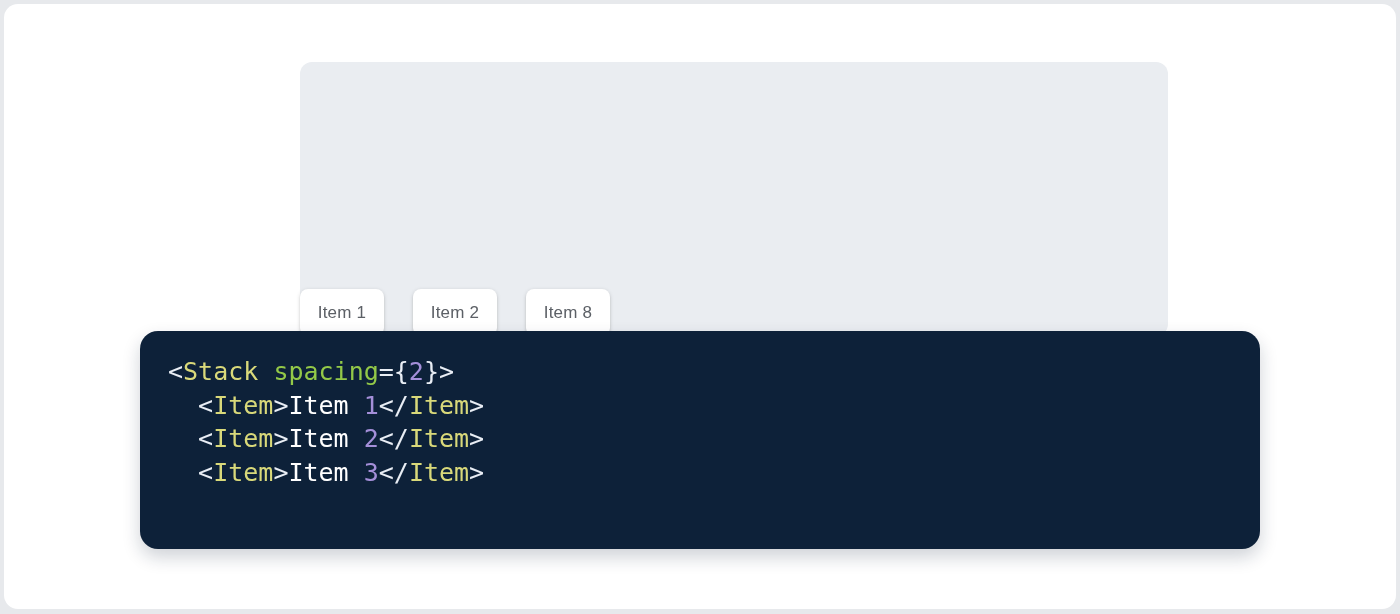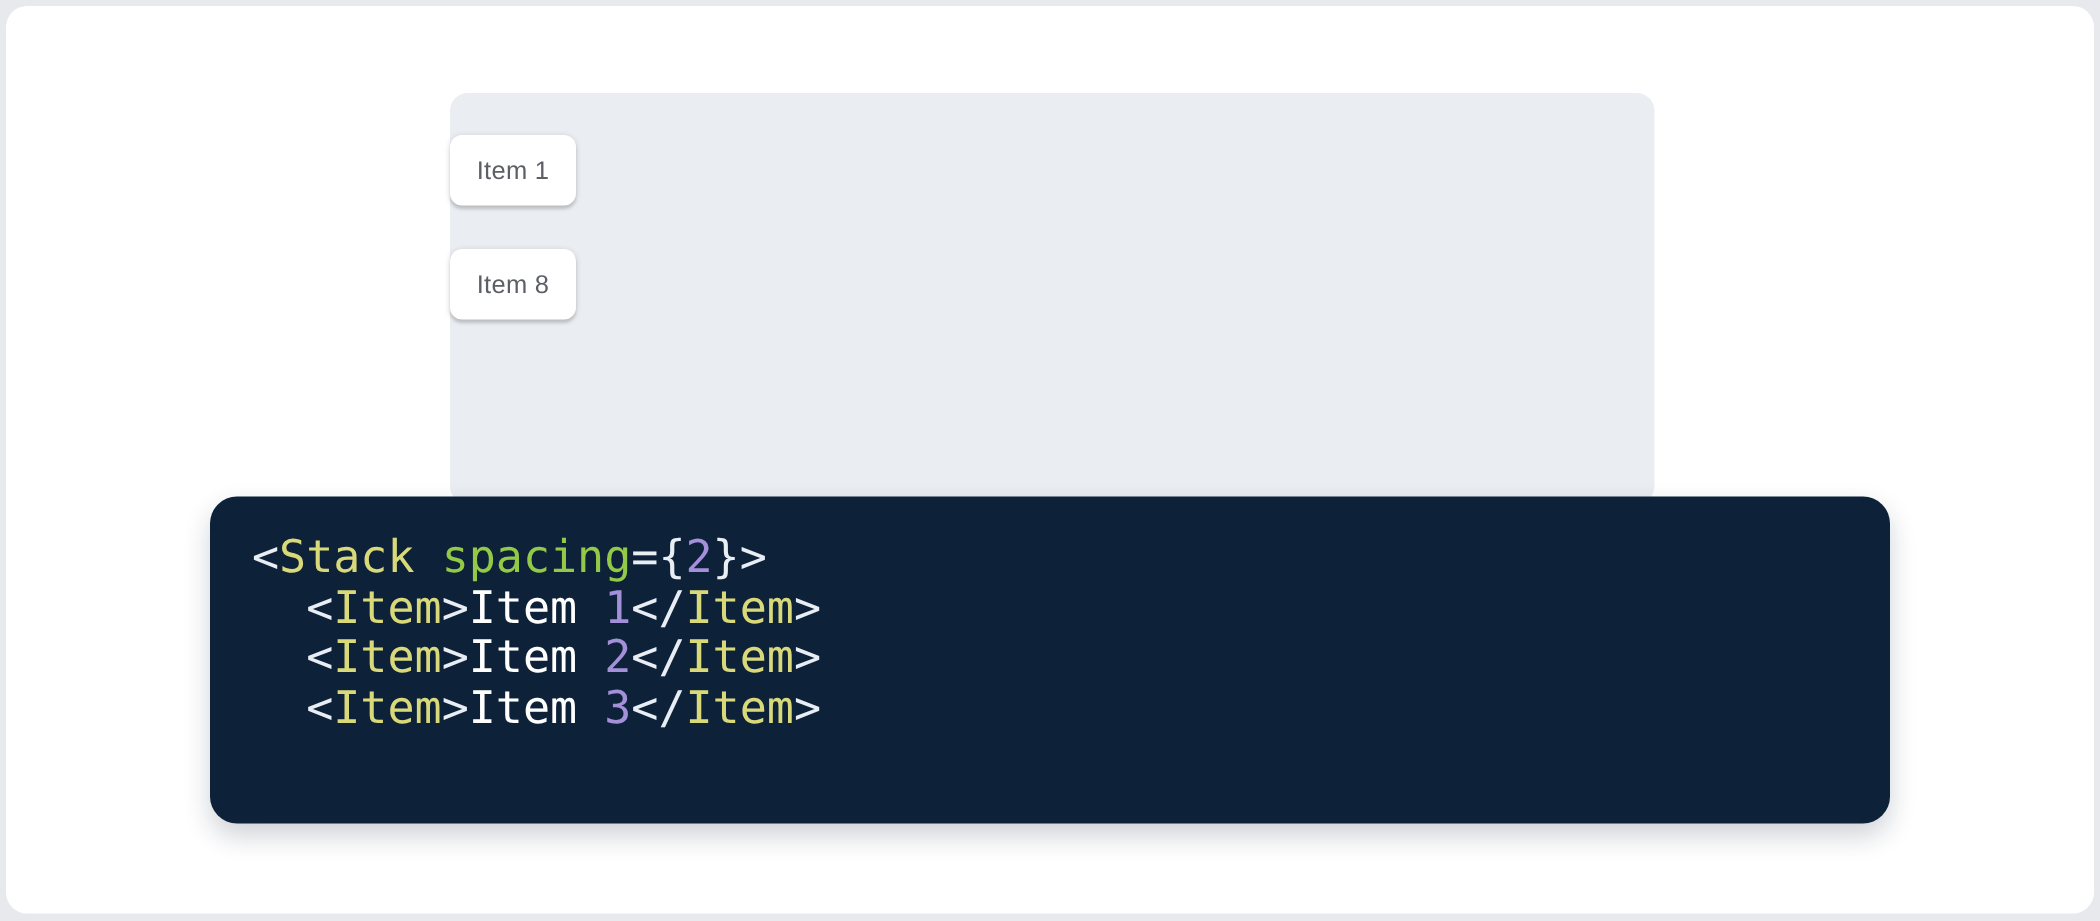--- a/index.html
+++ b/index.html
@@ -17,25 +17,25 @@
   }
   .page-card {
     position: absolute;
     left: 4px; top: 4px; right: 4px; bottom: 5px;
     background: #ffffff;
     border-radius: 14px;
   }
   .demo-panel {
     position: absolute;
     left: 300px; top: 62px;
-    width: 803px; height: 274px;
+    width: 868px; height: 274px;
     border-radius: 12px;
     display: flex;
-    flex-direction: column;
-    align-items: flex-start;
+    flex-direction: row;
+    align-items: flex-end;
     padding-top: 28px;
     box-sizing: border-box;
     gap: 29px;
   }
   .stack-item {
     width: 84px;
     height: 47px;
     background: #ffffff;
     border-radius: 8px;
     box-shadow: 0 2px 2px rgba(0,0,0,0.12), 0 1px 4px rgba(0,0,0,0.14);
@@ -53,36 +53,39 @@
     left: 140px; top: 331px;
     width: 1120px; height: 218px;
     border-radius: 18px;
     box-sizing: border-box;
     padding: 24px 30px 0 28px;
     box-shadow: 0 8px 18px rgba(13, 32, 56, 0.20);
   }
   .code-line {
     white-space: pre;
     font-family: "DejaVu Sans Mono", "Liberation Mono", monospace;
-    font-size: 30px;
+    font-size: 25px;
     line-height: 33.6px;
     font-weight: 500;
   }
 </style>
 </head>
 <body style="background: rgb(231, 233, 236);">
 
 <div class="stage">
   <div class="page-card" style="background: rgb(255, 255, 255);"></div>
 
   <div class="demo-panel" style="background: rgb(234, 237, 241);">
     <div class="stack-item">
       <span class="item-label">Item 1</span>
     </div>
     <div class="stack-item">
+      <span class="item-label">Item 2</span>
+    </div>
+    <div class="stack-item">
       <span class="item-label">Item 8</span>
     </div>
   </div>
 
   <div class="code-block" style="background: rgb(13, 33, 57);">
       <div class="code-line"><span style="color: rgb(233, 238, 245);">&lt;</span><span style="color: rgb(217, 217, 122);">Stack</span><span style="color: rgb(255, 255, 255);"> </span><span style="color: rgb(147, 201, 72);">spacing</span><span style="color: rgb(233, 238, 245);">={</span><span style="color: rgb(164, 143, 217);">2</span><span style="color: rgb(233, 238, 245);">}&gt;</span></div>
       <div class="code-line"><span style="color: rgb(255, 255, 255);">  </span><span style="color: rgb(233, 238, 245);">&lt;</span><span style="color: rgb(217, 217, 122);">Item</span><span style="color: rgb(233, 238, 245);">&gt;</span><span style="color: rgb(255, 255, 255);">Item </span><span style="color: rgb(164, 143, 217);">1</span><span style="color: rgb(233, 238, 245);">&lt;/</span><span style="color: rgb(217, 217, 122);">Item</span><span style="color: rgb(233, 238, 245);">&gt;</span></div>
       <div class="code-line"><span style="color: rgb(255, 255, 255);">  </span><span style="color: rgb(233, 238, 245);">&lt;</span><span style="color: rgb(217, 217, 122);">Item</span><span style="color: rgb(233, 238, 245);">&gt;</span><span style="color: rgb(255, 255, 255);">Item </span><span style="color: rgb(164, 143, 217);">2</span><span style="color: rgb(233, 238, 245);">&lt;/</span><span style="color: rgb(217, 217, 122);">Item</span><span style="color: rgb(233, 238, 245);">&gt;</span></div>
       <div class="code-line"><span style="color: rgb(255, 255, 255);">  </span><span style="color: rgb(233, 238, 245);">&lt;</span><span style="color: rgb(217, 217, 122);">Item</span><span style="color: rgb(233, 238, 245);">&gt;</span><span style="color: rgb(255, 255, 255);">Item </span><span style="color: rgb(164, 143, 217);">3</span><span style="color: rgb(233, 238, 245);">&lt;/</span><span style="color: rgb(217, 217, 122);">Item</span><span style="color: rgb(233, 238, 245);">&gt;</span></div>
     </div>

